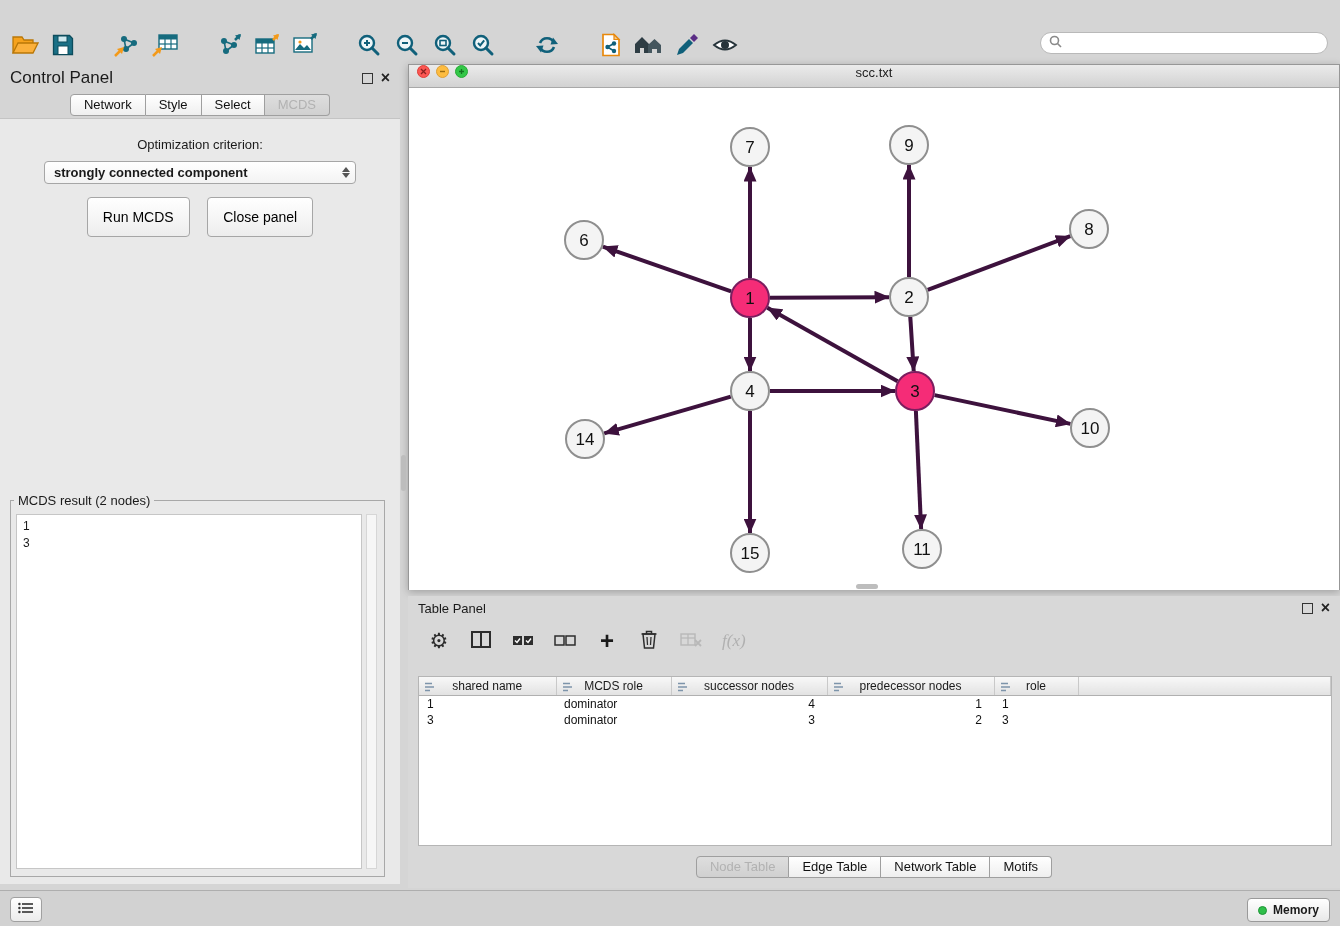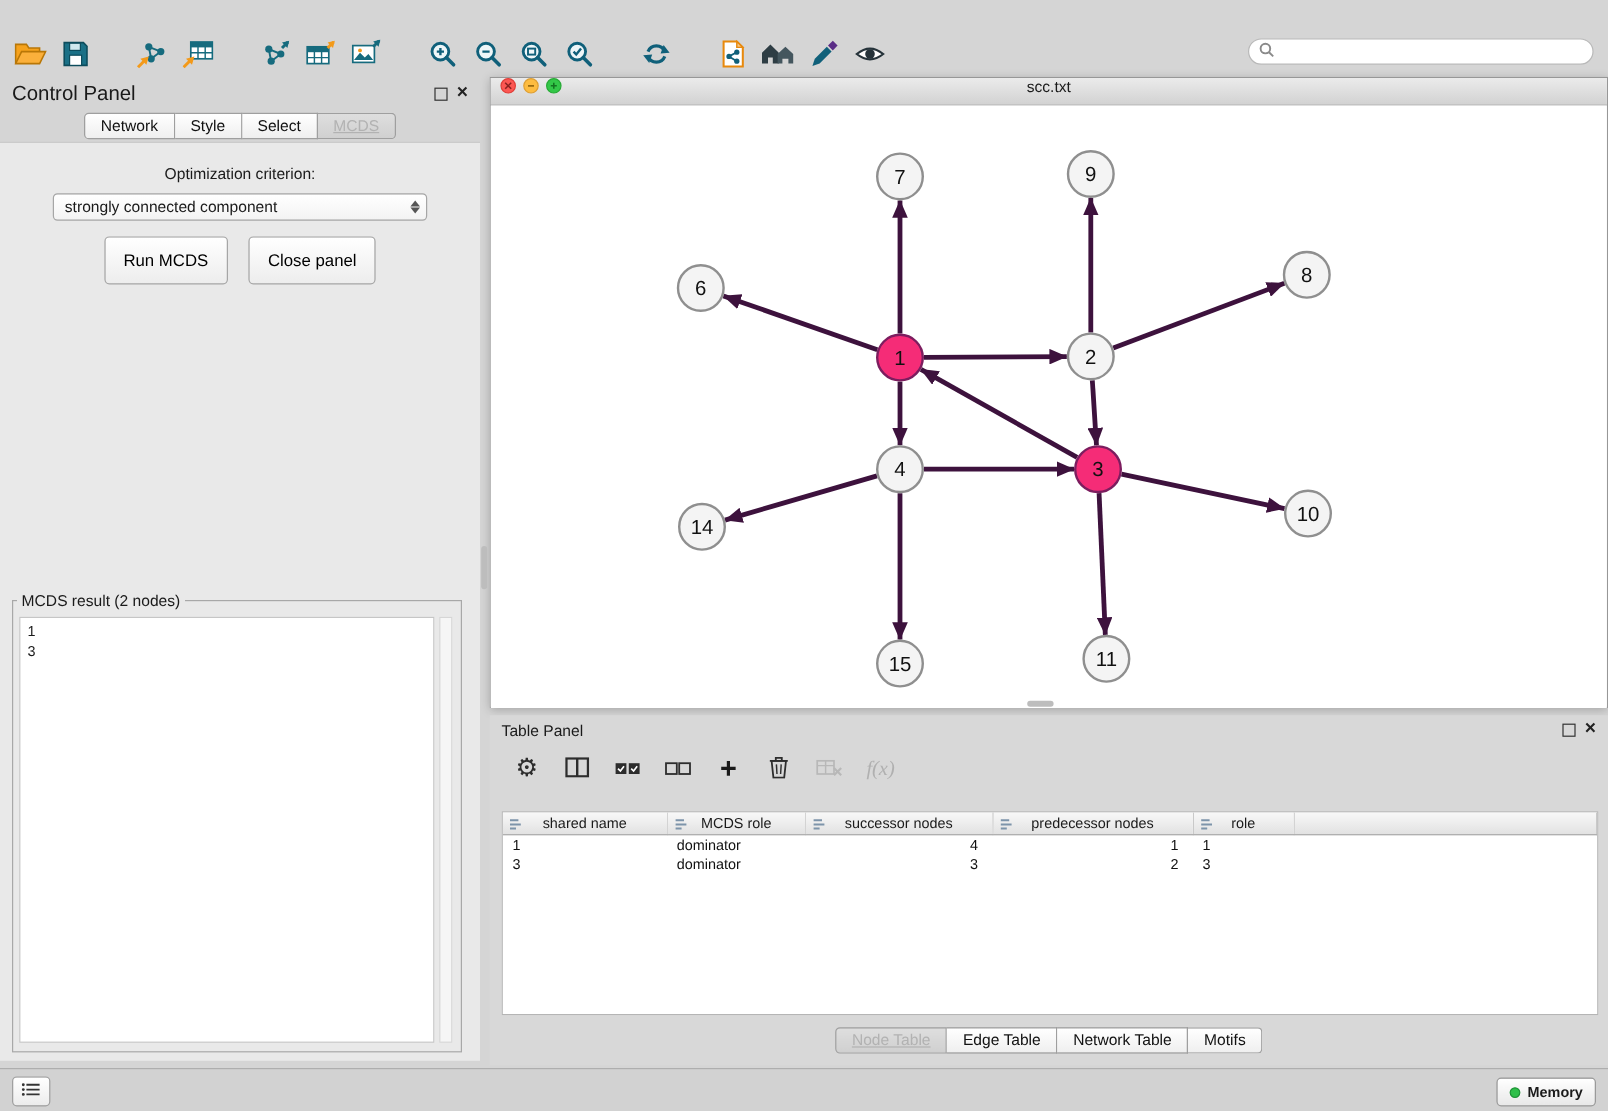--- a/index.html
+++ b/index.html
@@ -20,24 +20,24 @@
   .control-panel{position:absolute;left:0;top:62px;width:400px;height:822px;}
   .cp-header{height:32px;display:flex;align-items:center;padding:0 10px;}
   .cp-title{font-size:17px;color:#1a1a1a;}
   .win-ctl{margin-left:auto;display:flex;align-items:center;gap:8px;}
   .float-ic{width:9px;height:9px;border:1.5px solid #333;display:inline-block;}
   .close-ic{font-size:16px;font-weight:bold;color:#222;line-height:12px;}
   .cp-tabs{height:24px;text-align:center;}
   .tab{display:inline-block;padding:2px 13px 3px 13px;font-size:13px;background:linear-gradient(#ffffff,#efefef);border:1px solid #9f9f9f;border-left:none;color:#111;vertical-align:top;}
   .tab:first-child{border-left:1px solid #9f9f9f;border-radius:4px 0 0 4px;}
   .tab:last-child{border-radius:0 4px 4px 0;}
-  .tab.selected{background:linear-gradient(#dedede,#d0d0d0);color:#b2b2b2;text-decoration:underline;}
+  .tab.selected{background:linear-gradient(#dedede,#d0d0d0);color:#b2b2b2;}
   .cp-body{position:absolute;left:0;right:0;top:56px;bottom:0;background:#e9e9e9;border-top:1px solid #c4c4c4;}
   .opt-label{margin-top:18px;text-align:center;font-size:13px;}
-  .opt-select{width:312px;height:23px;margin:9px auto 0 auto;background:linear-gradient(#ffffff,#f3f3f3);border:1px solid #a6a6a6;border-radius:4px;display:flex;align-items:center;padding:0 5px 0 9px;box-sizing:border-box;font-size:13px;}
+  .opt-select{width:312px;height:23px;margin:9px auto 0 auto;background:linear-gradient(#ffffff,#f3f3f3);border:1px solid #a6a6a6;border-radius:4px;display:flex;align-items:center;padding:0 5px 0 9px;box-sizing:border-box;font-size:13px;font-weight:bold;}
   .stepper{margin-left:auto;display:flex;flex-direction:column;align-items:center;gap:1px;}
   .stepper i{width:0;height:0;border-left:4px solid transparent;border-right:4px solid transparent;display:block;}
   .stepper .up{border-bottom:5px solid #555;}
   .stepper .dn{border-top:5px solid #555;}
   .btn-row{margin-top:13px;text-align:center;}
   .mac-btn{display:inline-block;height:40px;line-height:21px;padding:0 15px;margin:0 7px;background:linear-gradient(#ffffff,#ededed);border:1px solid #a6a6a6;border-radius:4px;font-size:14px;font-family:"Liberation Sans",sans-serif;}
   .result-box{position:absolute;left:10px;right:15px;top:374px;bottom:7px;border:1px solid #a8a8a8;margin:0;padding:0;}
   .result-box legend{font-size:13px;padding:0 4px;margin-left:3px;}
   .result-list{position:absolute;left:5px;top:6px;right:22px;bottom:7px;background:#fff;border:1px solid #c6c6c6;padding:3px 6px;font-size:12px;line-height:17px;box-sizing:border-box;overflow:hidden;}
   .result-scroll{position:absolute;right:7px;top:6px;bottom:7px;width:11px;background:#f6f6f6;border:1px solid #d6d6d6;box-sizing:border-box;}

